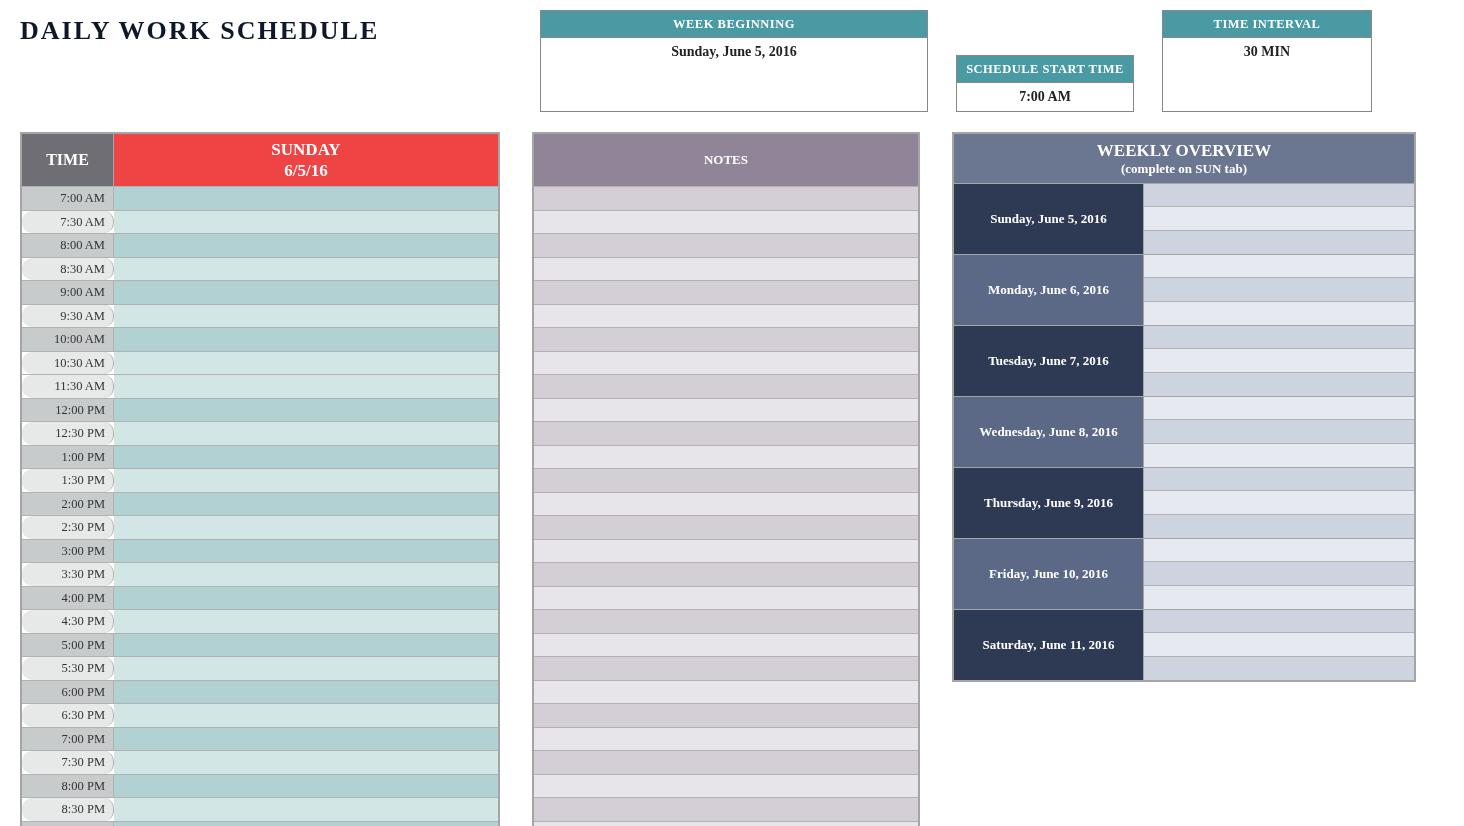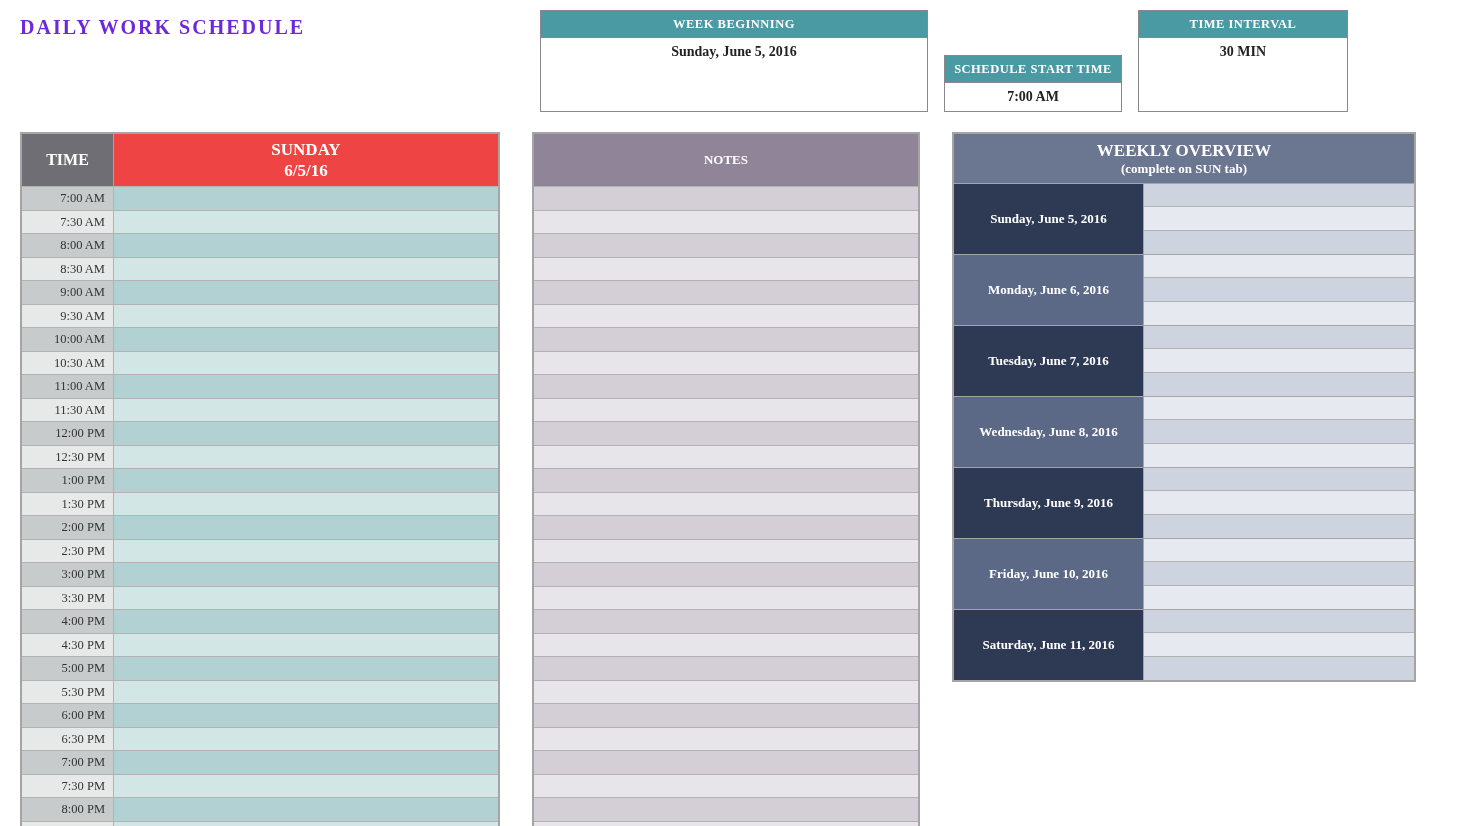--- a/index.html
+++ b/index.html
@@ -11,30 +11,30 @@
     color: #333;
     width: 1464px;
   }
   .top-row {
     display: flex;
     align-items: flex-start;
     margin-bottom: 20px;
   }
   .page-title {
     flex: 0 0 480px;
-    font-size: 20px;
+    font-size: 26px;
     font-weight: bold;
     letter-spacing: 2px;
-    color: #6d28d9;
+    color: #0f172a;
     padding-top: 6px;
     font-family: Liberation Serif, serif;
   }
   .info-boxes {
     display: flex;
-    gap: 16px;
+    gap: 28px;
     margin-left: 40px;
   }
   .info-box {
     border: 1px solid #888;
     text-align: center;
     font-size: 13px;
   }
   .info-box .hdr {
     background: #4a9aa3;
     color: #fff;
@@ -103,21 +103,21 @@
     border-right: 1px solid #b2b2b2;
     color: #333;
     line-height: 23.5px;
   }
   .sched-row .task-cell {
     flex: 1;
     line-height: 23.5px;
     padding-left: 4px;
   }
   .sched-row.dark .time-cell { background: #c8cbcb; }
-  .sched-row.light .time-cell { background: #e7e9e8; }
+  .sched-row.light .time-cell { background: #e7e9e8; border-radius: 10px; }
   .sched-row.dark .task-cell { background: #b2d1d2; }
   .sched-row.light .task-cell { background: #d2e6e5; }
 
   
   .notes {
     width: 388px;
     border: 2px solid #a5a5a5;
     border-top: none;
   }
   .notes-head {
@@ -238,24 +238,20 @@
           <div class="task-cell"></div>
         </div>
         <div class="sched-row dark">
           <div class="time-cell">10:00 AM</div>
           <div class="task-cell"></div>
         </div>
         <div class="sched-row light">
           <div class="time-cell">10:30 AM</div>
           <div class="task-cell"></div>
         </div>
-        <div class="sched-row dark">
-          <div class="time-cell">11:00 AM</div>
-          <div class="task-cell"></div>
-        </div>
         <div class="sched-row light">
           <div class="time-cell">11:30 AM</div>
           <div class="task-cell"></div>
         </div>
         <div class="sched-row dark">
           <div class="time-cell">12:00 PM</div>
           <div class="task-cell"></div>
         </div>
         <div class="sched-row light">
           <div class="time-cell">12:30 PM</div>

